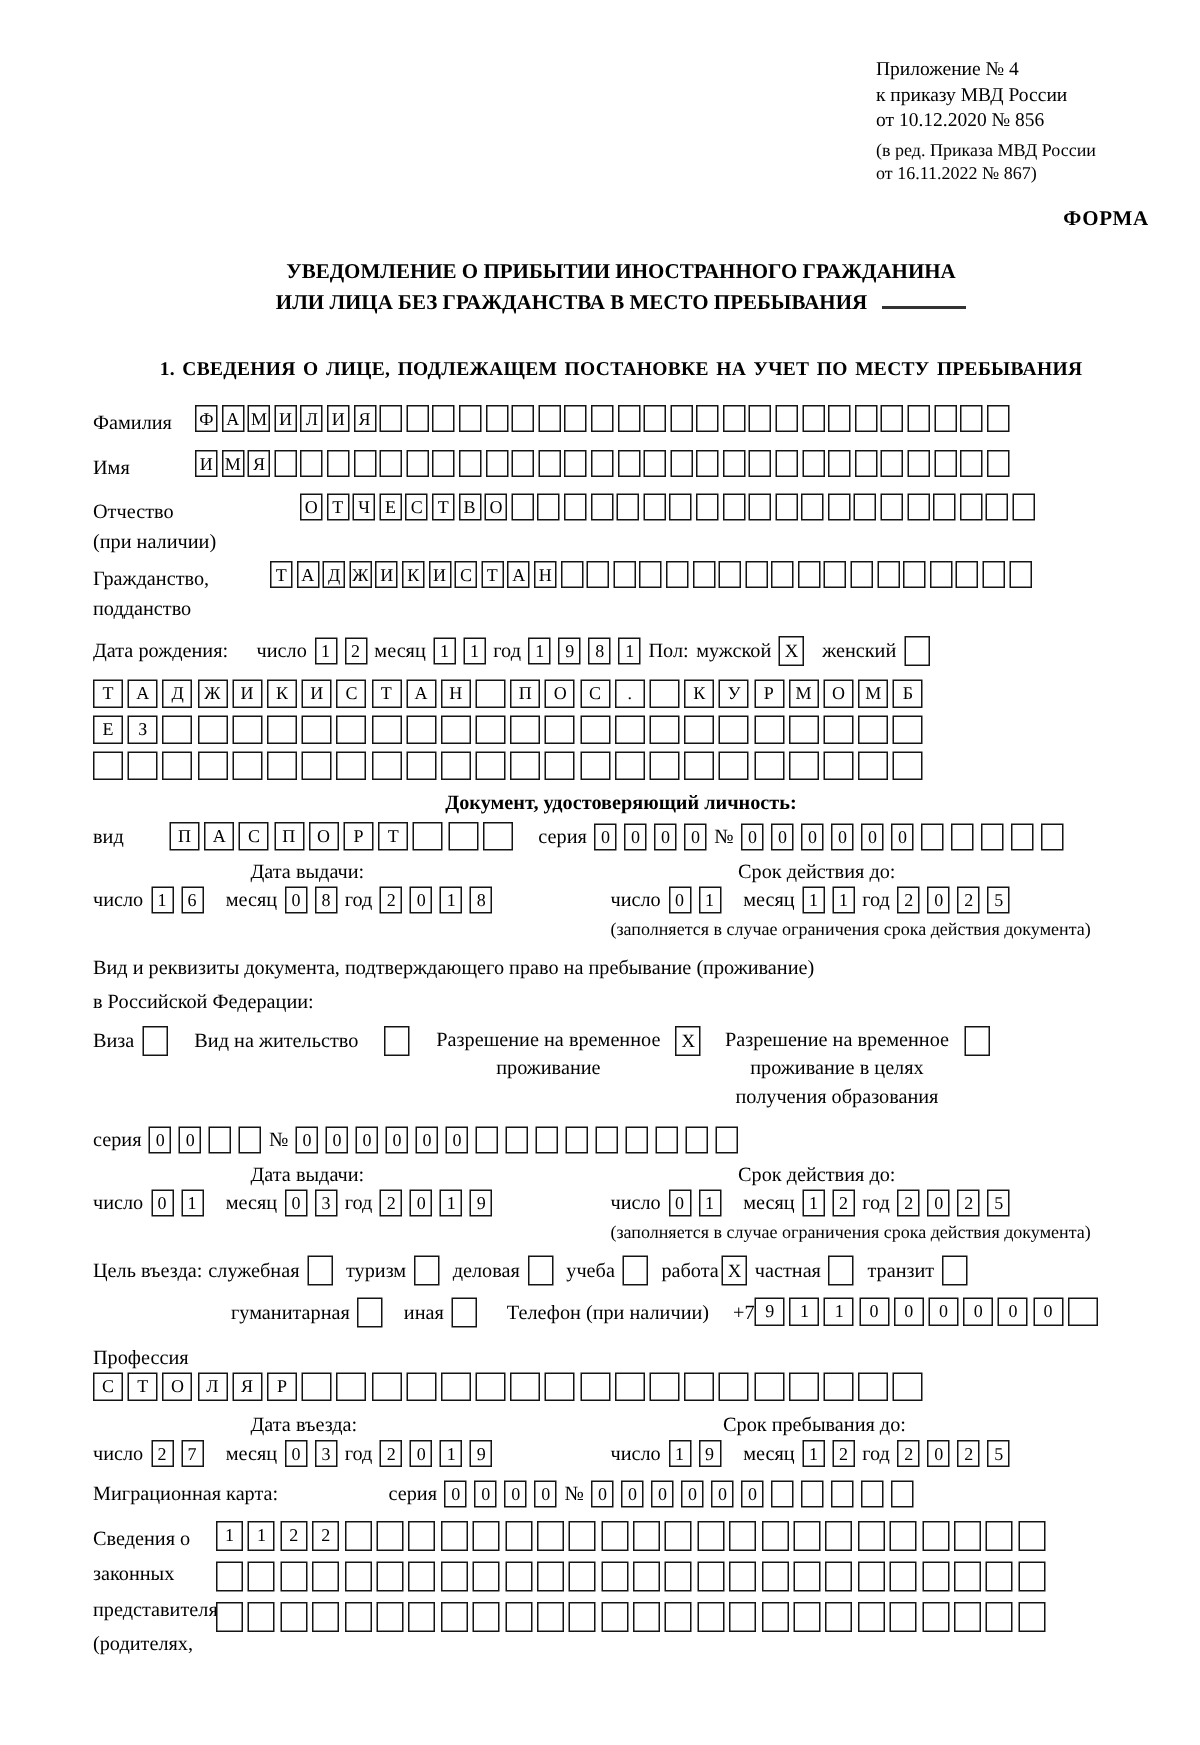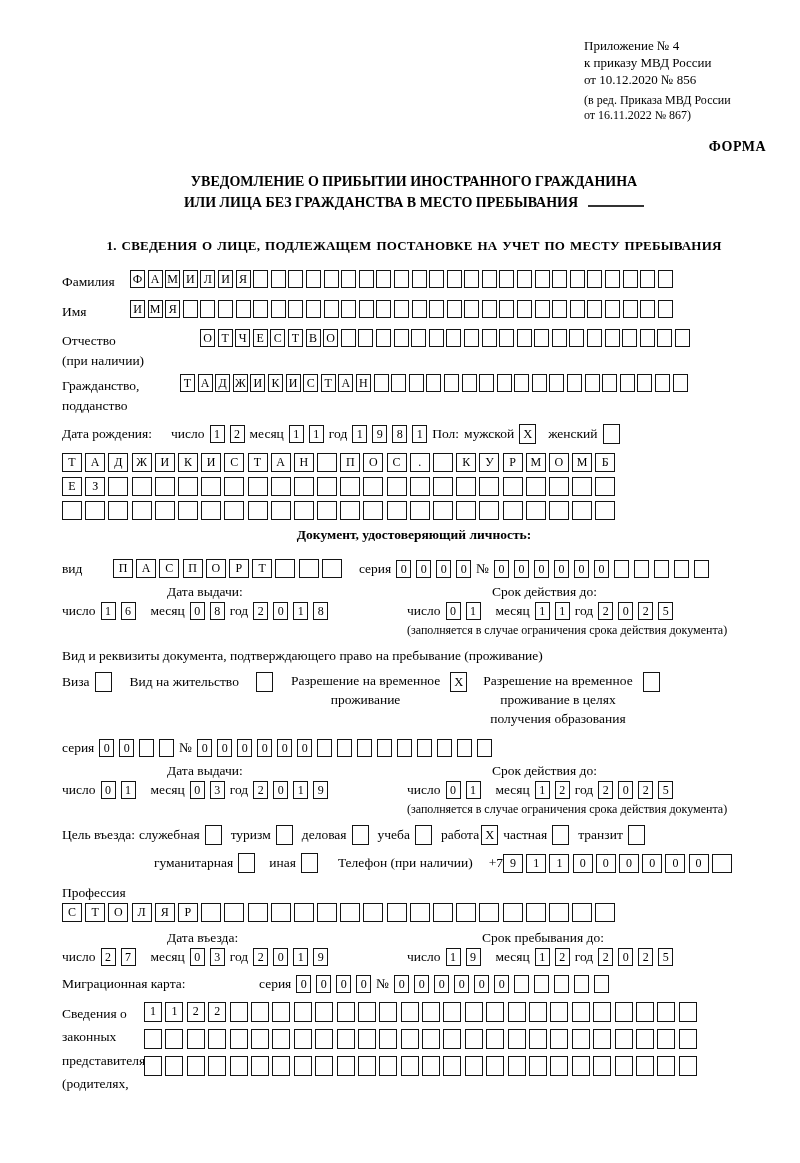--- a/index.html
+++ b/index.html
@@ -318,21 +318,21 @@
         <span class="cell"></span>
         <span class="cell"></span>
         <span class="cell"></span>
         <span class="cell"></span>
         <span class="cell"></span>
       </span>
   </span>
 </div>
 
 <div class="center" style="font-weight:bold; margin-top:2px;">Документ, удостоверяющий личность:</div>
-<div class="row dategrp" style="margin-top:16px;">
+<div class="row dategrp" style="margin-top:5px;">
   <span class="dl" style="width:46px;">вид</span>
   <span class="cells md">
       <span class="cell">П</span>
       <span class="cell">А</span>
       <span class="cell">С</span>
       <span class="cell">П</span>
       <span class="cell">О</span>
       <span class="cell">Р</span>
       <span class="cell">Т</span>
       <span class="cell"></span>
@@ -404,20 +404,21 @@
           <span class="cell">2</span>
           <span class="cell">5</span>
         </span>
     </div>
     <div class="note" style="margin-top:3px;">(заполняется в случае ограничения срока действия документа)</div>
   </div>
 </div>
 
 <div style="margin-top:7px; line-height:1.7;">
   <div>Вид и реквизиты документа, подтверждающего право на пребывание (проживание)</div>
+  <div>в Российской Федерации:</div>
 </div>
 <div class="row" style="margin-top:4px; align-items:flex-start;">
   <span class="dategrp" style="margin-right:18px;">
     <span class="dl">Виза</span>
     <span class="cb"></span>
   </span>
   <span class="dategrp" style="margin-right:18px;">
     <span class="dl" style="margin-right:17px;">Вид на жительство</span>
     <span class="cb"></span>
   </span>

